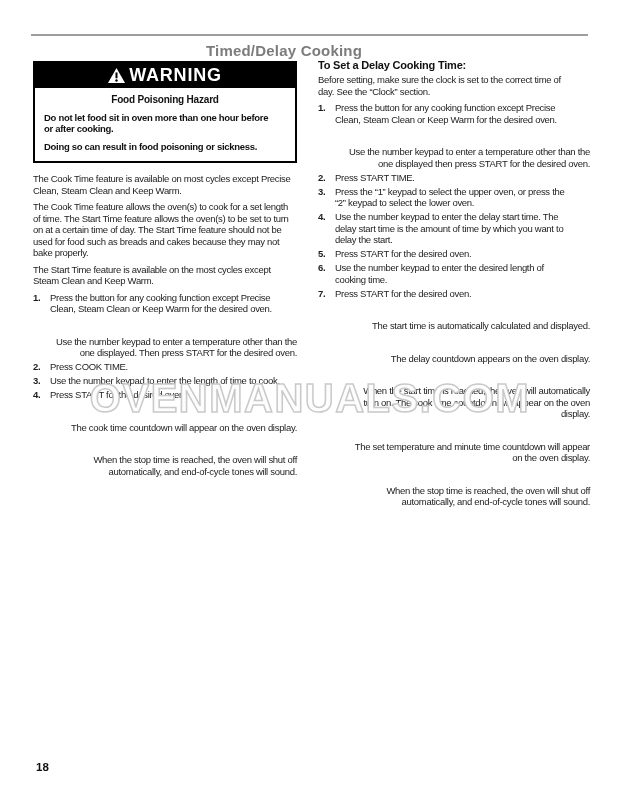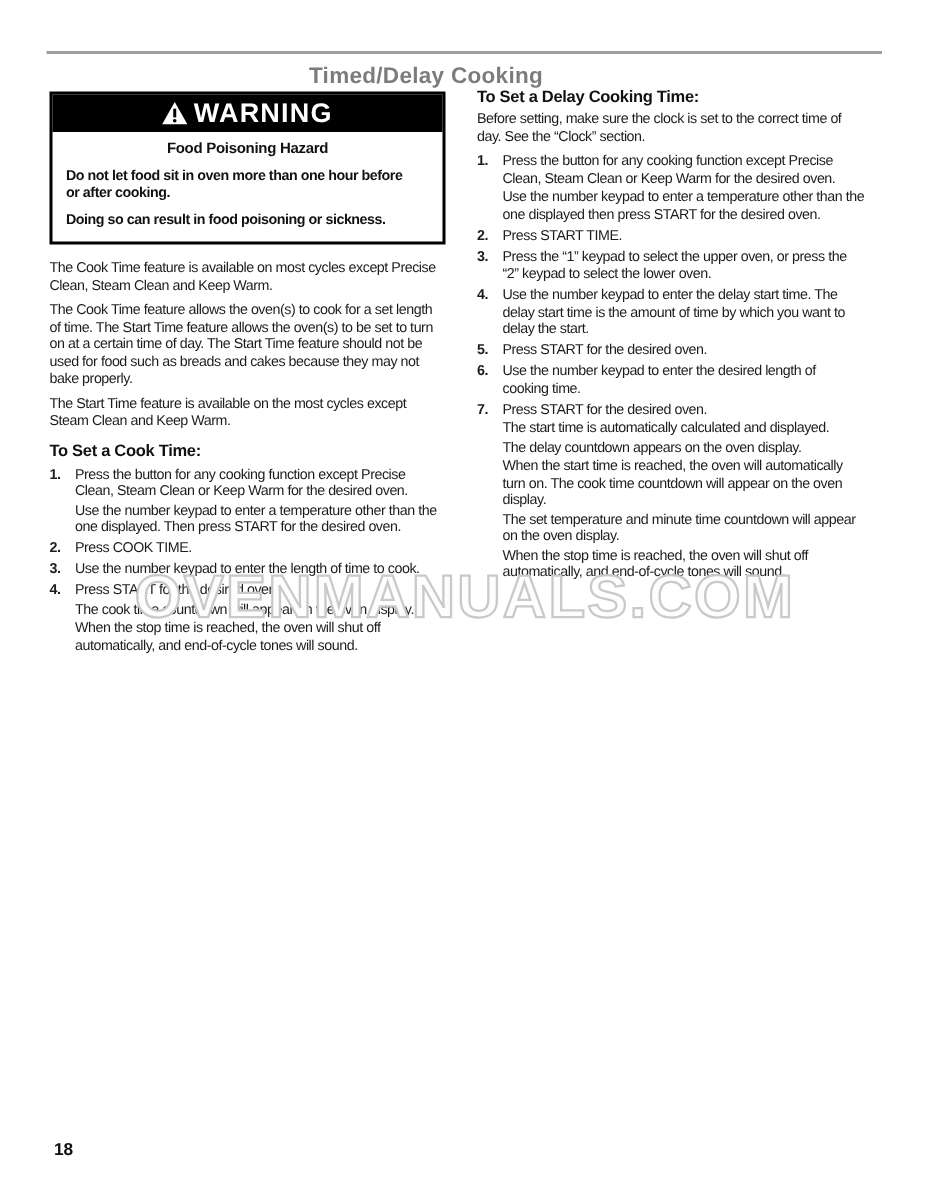--- a/index.html
+++ b/index.html
@@ -47,21 +47,21 @@
   .sec-heading {
     font-size:11px; font-weight:bold; color:#111;
     margin:8px 0 4px; letter-spacing:-0.2px;
   }
   .col-right .sec-heading { margin-top:0; margin-bottom:3px; }
 
   .step { display:flex; margin-bottom:2.5px; }
   .step-num { width:17px; flex:none; font-weight:bold; font-size:9.5px; line-height:11.5px; letter-spacing:-0.3px; }
   .step-body { flex:1; }
   .step-text { white-space:pre; font-size:9.5px; line-height:11.5px; letter-spacing:-0.3px; }
-  .substep { white-space:pre; font-size:9.5px; line-height:11.5px; letter-spacing:-0.3px; margin-top:1px; }
+  .substep { white-space:pre; font-size:9.5px; line-height:11.5px; letter-spacing:-0.3px; margin-top:21px;text-align:right; }
 
   .watermark {
     position:absolute; top:377px; left:0; width:620px;
     text-align:center; white-space:nowrap;
     font-size:40px; font-weight:bold; letter-spacing:1.5px;
     color:#fdfdfd;
     -webkit-text-stroke:1.5px #c9c9c9;
     line-height:42px;
     pointer-events:none;
   }
@@ -101,21 +101,20 @@
     <div class="para">The Cook Time feature is available on most cycles except Precise
 Clean, Steam Clean and Keep Warm.</div>
     <div class="para">The Cook Time feature allows the oven(s) to cook for a set length
 of time. The Start Time feature allows the oven(s) to be set to turn
 on at a certain time of day. The Start Time feature should not be
 used for food such as breads and cakes because they may not
 bake properly.</div>
     <div class="para">The Start Time feature is available on the most cycles except
 Steam Clean and Keep Warm.</div>
 
-    <div class="sec-heading">To Set a Cook Time:</div>
 
     <div class="step">
       <span class="step-num">1.</span>
       <div class="step-body">
         <div class="step-text">Press the button for any cooking function except Precise
 Clean, Steam Clean or Keep Warm for the desired oven.</div>
         <div class="substep">Use the number keypad to enter a temperature other than the
 one displayed. Then press START for the desired oven.</div>
       </div>
     </div>

